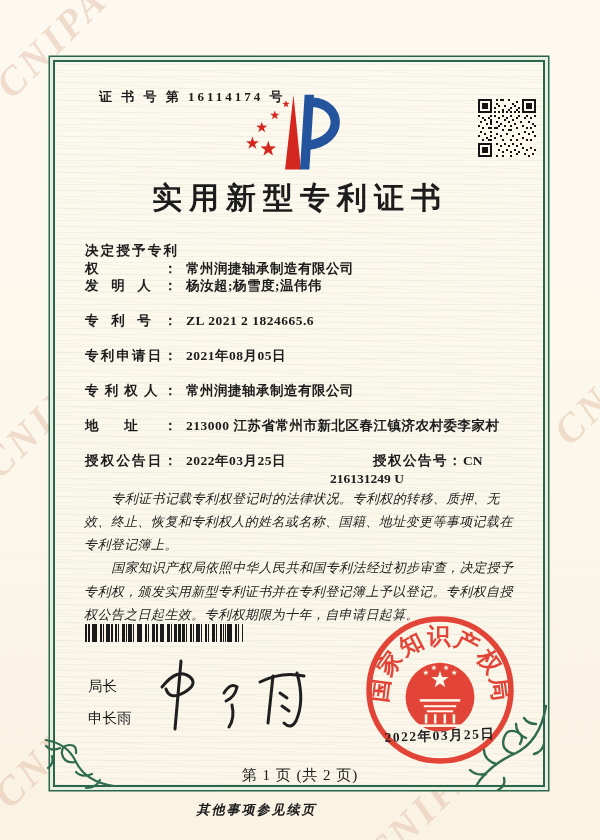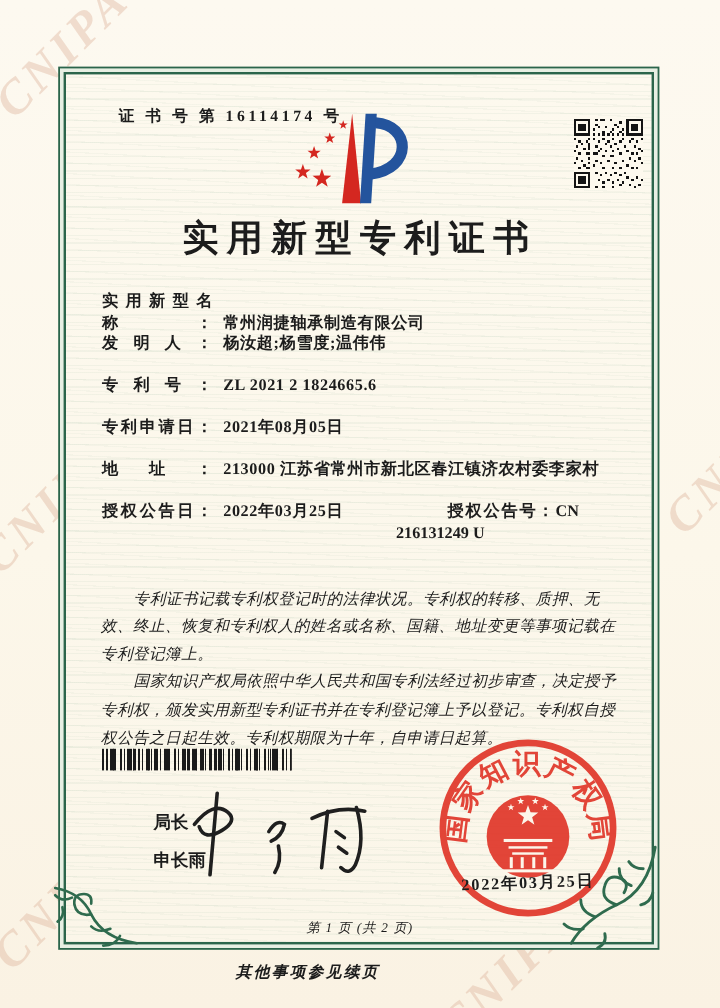--- a/index.html
+++ b/index.html
@@ -34,29 +34,29 @@
   .grant{position:absolute;left:245px;top:0;}
   .grant .glabel{letter-spacing:1.5px;margin-left:43px;}
   .paras{position:absolute;left:84px;top:487px;width:434px;font-size:13px;line-height:1.78;
          font-style:italic;letter-spacing:0.4px;}
   .paras p{margin:0;text-indent:2.1em;}
   .barcode{position:absolute;left:85px;top:624px;width:158px;height:18px;
       background-image:
         repeating-linear-gradient(90deg,#1a1a1a 0 2px,rgba(0,0,0,0) 2px 3px,#1a1a1a 3px 4px,rgba(0,0,0,0) 4px 7px,#1a1a1a 7px 10px,rgba(0,0,0,0) 10px 11px,#1a1a1a 11px 12px,rgba(0,0,0,0) 12px 15px),
         repeating-linear-gradient(90deg,rgba(0,0,0,0) 0 4px,#1a1a1a 4px 5px,rgba(0,0,0,0) 5px 9px,#1a1a1a 9px 11px,rgba(0,0,0,0) 11px 17px);}
   .signer{position:absolute;left:88px;top:670px;font-family:"Liberation Sans","DejaVu Sans",sans-serif;
-          font-size:14.5px;font-weight:bold;line-height:32px;margin-left:40px;}
+          font-size:14.5px;font-weight:normal;line-height:32px;}
   .signature{position:absolute;left:142px;top:655px;width:185px;height:85px;}
   .seal{position:absolute;left:364px;top:614px;width:152px;height:152px;z-index:5;
         mix-blend-mode:multiply;opacity:0.93;}
   .seal-date{position:absolute;left:364px;top:727px;width:152px;text-align:center;
         font-size:13.5px;font-weight:bold;letter-spacing:1.5px;color:#1d1d1d;z-index:6;
         transform:rotate(-2deg);}
   .page-footer{position:absolute;left:0;top:766px;width:600px;text-align:center;
-        font-size:11px;letter-spacing:1px;font-style:italic;}
+        font-size:15px;letter-spacing:1px;}
   .cont-note{position:absolute;left:0;top:801px;width:513px;text-align:center;
         font-size:13px;font-style:italic;font-weight:600;letter-spacing:2px;z-index:2;}
   .orn{position:absolute;z-index:3;}
 </style>
 </head>
 <body>
 
 <div class="page">
 
   <span class="wm" style="left:-18px;top:18px;">CNIPA</span>
@@ -105,30 +105,33 @@
                  M8 8h1v1H8zM10 9h1v1h-1zM9 11h1v1H9zM12 8h1v1h-1zM13 10h1v1h-1zM11 12h1v1h-1zM14 9h1v1h-1zM16 8h1v1h-1zM15 11h1v1h-1zM17 10h1v1h-1zM19 9h1v1h-1zM20 8h1v1h-1zM18 12h1v1h-1zM21 11h1v1h-1zM10 13h1v1h-1zM13 13h1v1h-1zM16 13h1v1h-1zM8 14h2v1H8zM12 15h1v1h-1zM15 15h2v1h-2zM19 14h1v1h-1zM9 17h1v1H9zM11 18h1v1h-1zM14 17h1v1h-1zM17 18h1v1h-1zM20 17h1v1h-1zM8 19h1v1H8zM12 20h1v1h-1zM16 20h1v1h-1zM19 20h1v1h-1z
                  M23 9h1v1h-1zM24 8h1v1h-1zM26 9h1v1h-1zM28 8h1v1h-1zM25 11h1v1h-1zM27 12h1v1h-1zM22 13h1v1h-1zM24 14h1v1h-1zM26 14h1v1h-1zM28 13h1v1h-1zM23 16h1v1h-1zM25 17h1v1h-1zM27 16h1v1h-1zM28 18h1v1h-1zM22 19h1v1h-1zM24 20h1v1h-1zM26 20h1v1h-1z
                  M9 22h1v1H9zM11 23h1v1h-1zM13 22h1v1h-1zM15 23h1v1h-1zM17 22h1v1h-1zM19 23h1v1h-1zM21 22h1v1h-1zM10 25h1v1h-1zM12 26h1v1h-1zM14 25h1v1h-1zM16 26h1v1h-1zM18 25h1v1h-1zM20 26h1v1h-1zM22 24h1v1h-1zM24 25h1v1h-1zM26 24h1v1h-1zM28 25h1v1h-1zM23 27h1v1h-1zM25 28h1v1h-1zM27 27h1v1h-1zM9 28h1v1H9zM12 28h1v1h-1zM16 28h1v1h-1zM19 27h1v1h-1z"></path>
       </g>
     </svg>
 
     <div class="title">实用新型专利证书</div>
 
     <div class="fields">
       <div class="frow">
-        <span class="flabel">实用新型名称：</span><span class="fval">常州润捷轴承制造有限公司</span>
+        <span class="flabel">决定授予专利权：</span><span class="fval">常州润捷轴承制造有限公司</span>
       </div>
       <div class="frow">
         <span class="flabel">发明人：</span><span class="fval">杨汝超;杨雪度;温伟伟</span>
       </div>
       <div class="frow">
         <span class="flabel">专利号：</span><span class="fval">ZL 2021 2 1824665.6</span>
       </div>
       <div class="frow">
         <span class="flabel">专利申请日：</span><span class="fval">2021年08月05日</span>
+      </div>
+      <div class="frow">
+        <span class="flabel">专利权人：</span><span class="fval">常州润捷轴承制造有限公司</span>
       </div>
       <div class="frow">
         <span class="flabel">地址：</span><span class="fval">213000 江苏省常州市新北区春江镇济农村委李家村</span>
       </div>
       <div class="frow">
         <span class="flabel">授权公告日：</span><span class="fval">2022年03月25日</span>
         <span class="grant">
           <span class="glabel">授权公告号：</span><span>CN 216131249 U</span>
         </span>
       </div>

